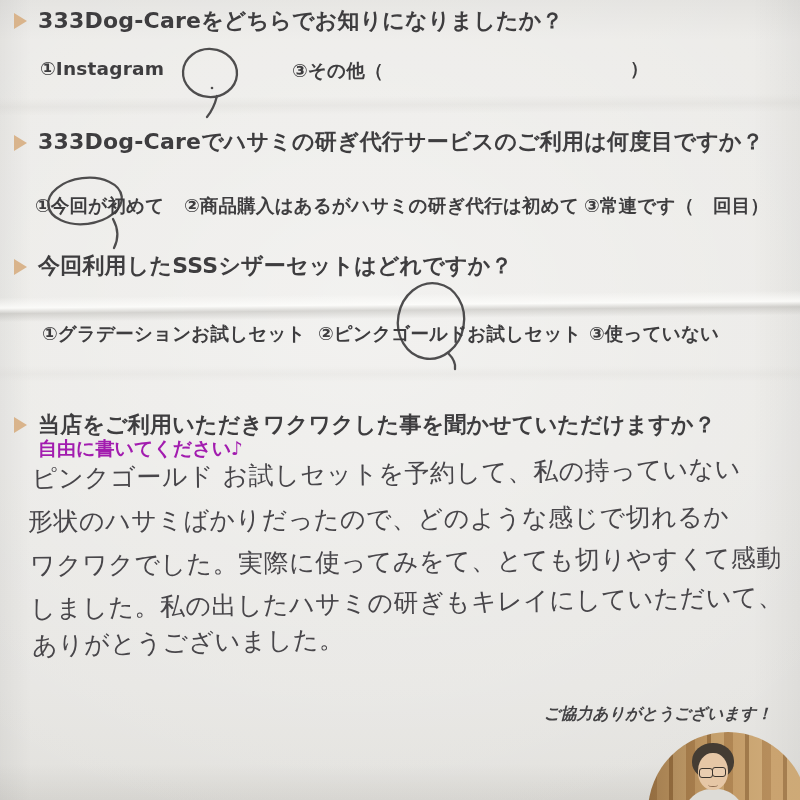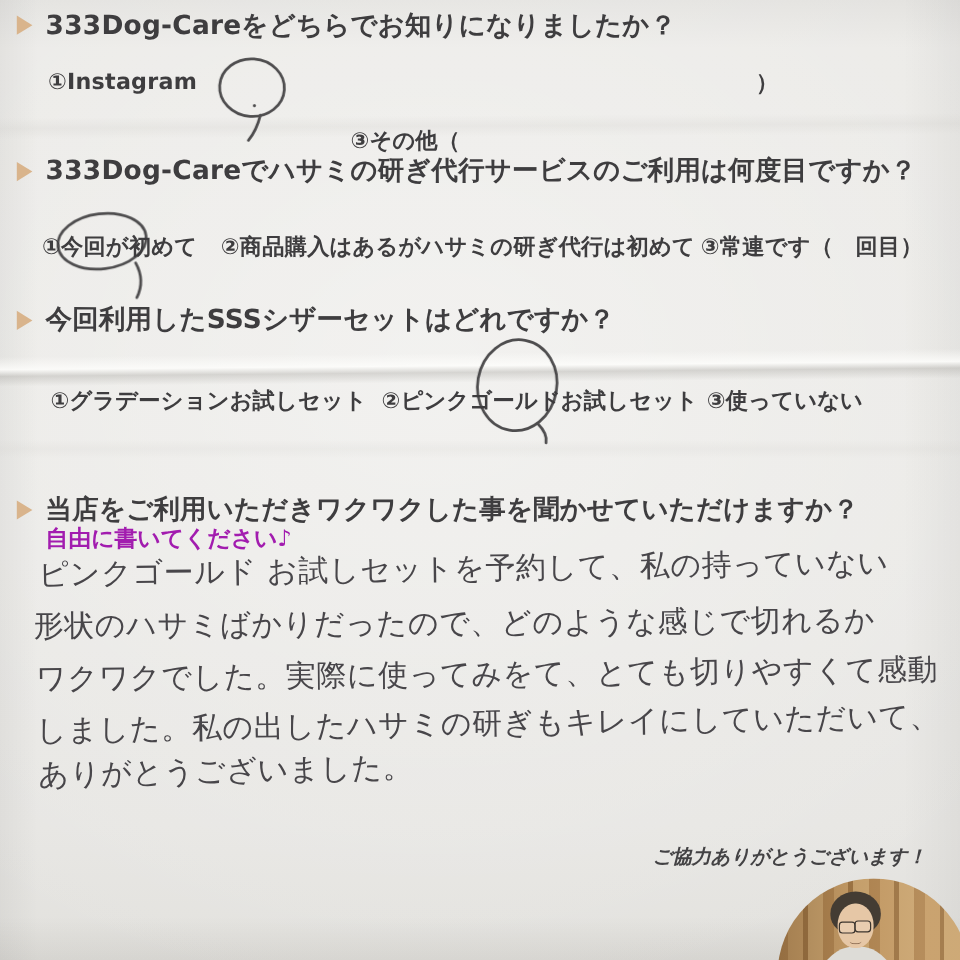--- a/index.html
+++ b/index.html
@@ -48,21 +48,21 @@
 <div class="stage">
   <div class="paper"></div>
   <div class="crease crease-2"></div>
   <div class="crease crease-1"></div>
   <div class="crease crease-3"></div>
   <div class="bottom-shade"></div>
 
   <span class="bullet" style="left:14px;top:13px;"></span>
   <h2 class="q-title" style="left:38px;top:6px;">333Dog-Careをどちらでお知りになりましたか？</h2>
   <span class="opt" style="left:40px;top:58px;">①Instagram</span>
-  <span class="opt" style="left:292px;top:58px;margin-top:46px;">③その他（</span>
+  <span class="opt" style="left:292px;top:58px;">③その他（</span>
   <span class="opt" style="left:630px;top:56px;">）</span>
 
   <span class="bullet" style="left:14px;top:135px;"></span>
   <h2 class="q-title" style="left:38px;top:127px;text-align:center;">333Dog-Careでハサミの研ぎ代行サービスのご利用は何度目ですか？</h2>
   <span class="opt" style="left:184px;top:193px;">②商品購入はあるがハサミの研ぎ代行は初めて</span>
   <span class="opt" style="left:35px;top:193px;">①今回が初めて</span>
   <span class="opt" style="left:584px;top:193px;">③常連です（　回目）</span>
 
   <span class="bullet" style="left:14px;top:259px;"></span>
   <h2 class="q-title" style="left:38px;top:251px;">今回利用したSSSシザーセットはどれですか？</h2>

